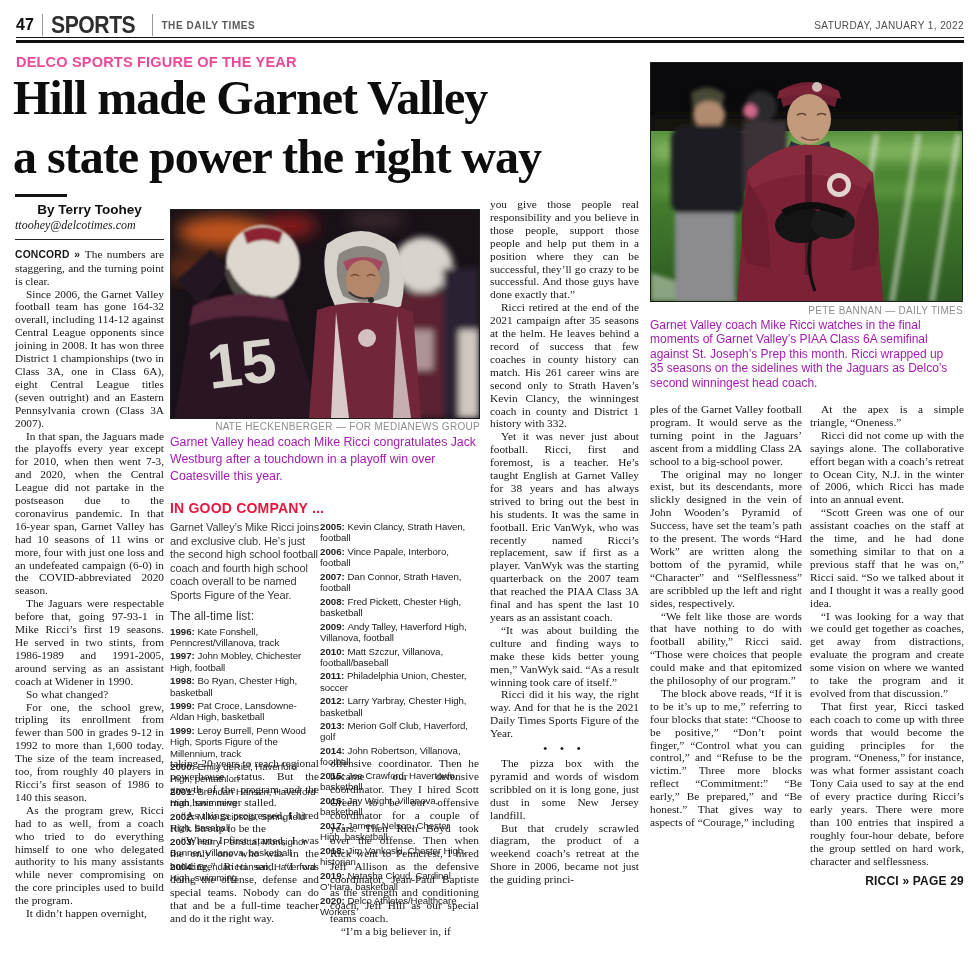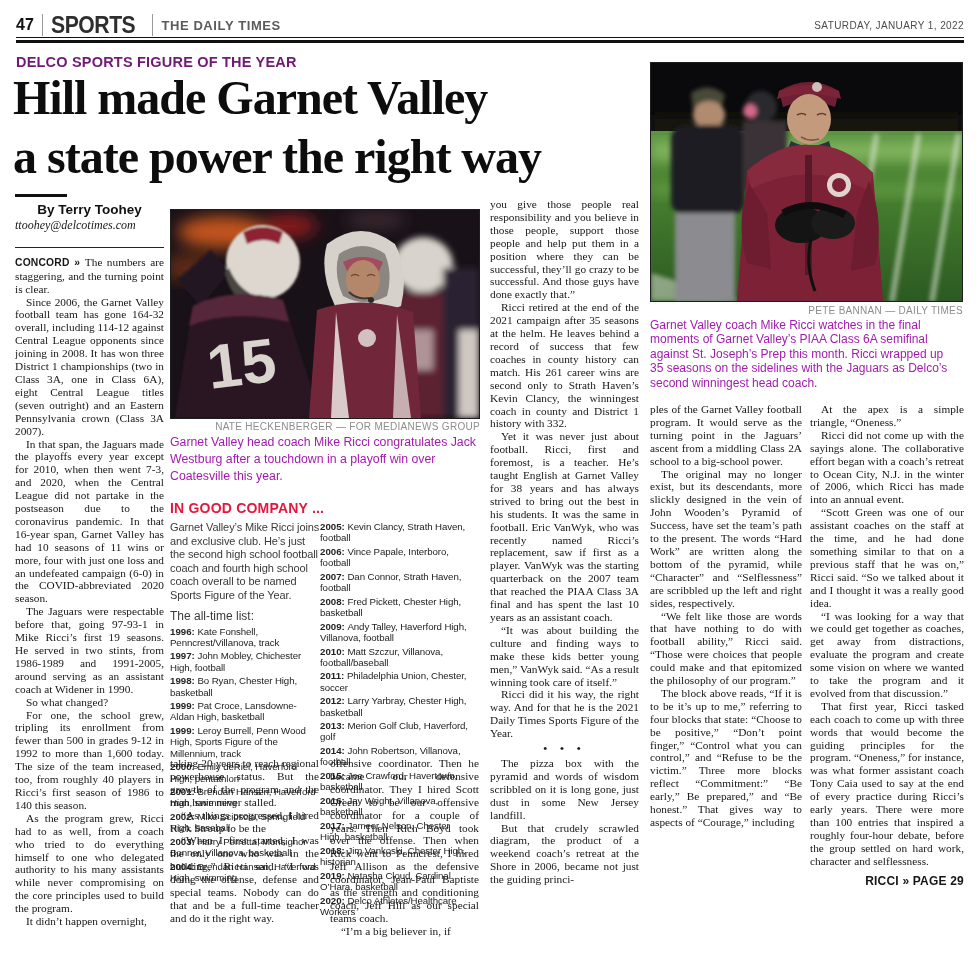--- a/index.html
+++ b/index.html
@@ -4,43 +4,43 @@
 <style>
   html,body{margin:0;padding:0;background:#e9e9e9;}
   .page{position:relative;width:980px;height:975px;background:#fff;overflow:hidden;
         font-family:"Liberation Sans",sans-serif;color:#1a1a1a;}
   
   .masthead{position:absolute;left:16px;right:16px;top:12px;height:26px;display:flex;align-items:center;}
   .mh-pagenum{font-weight:bold;font-size:16px;color:#111;padding-right:8px;}
   .mh-sep{width:1px;height:22px;background:#9a9a9a;margin:0 8px 0 0;}
   .mh-section{font-weight:bold;font-size:23px;letter-spacing:-0.5px;color:#2e2e2e;padding-right:10px;
               font-family:"Liberation Sans",sans-serif;transform:scaleX(.92);transform-origin:left center;}
-  .mh-paper{font-size:13px;color:#5a5a5a;letter-spacing:.6px;font-weight:bold;text-align:center;}
+  .mh-paper{font-size:10px;color:#5a5a5a;letter-spacing:.6px;font-weight:bold;text-align:center;}
   .mh-date{margin-left:auto;font-size:10px;color:#4c4c4c;letter-spacing:.4px;}
   .mh-rule{position:absolute;left:16px;right:16px;top:37px;height:2px;
            border-top:1px solid #101010;border-bottom:3px solid #101010;}
   
-  .kicker{position:absolute;left:16px;top:54px;color:#701a75;font-weight:bold;font-size:14.5px;letter-spacing:.2px;text-align:right;}
+  .kicker{position:absolute;left:16px;top:54px;color:#ec4899;font-weight:bold;font-size:14.5px;letter-spacing:.2px;text-align:right;}
   .headline{position:absolute;left:13px;top:68px;width:648px;
             font-family:"Liberation Serif",serif;font-weight:bold;color:#0d0d0d;
             font-size:48px;line-height:59px;letter-spacing:-1px;}
   
   .coltext{position:absolute;width:149px;font-family:"Liberation Serif",serif;
            font-size:11.3px;line-height:12.9px;text-align:justify;color:#161616;overflow:hidden;}
   .para{margin:0;}
   .para.p{text-indent:11px;}
   .para.frag,.para.lead{text-indent:0;}
   .para.sep{text-align:center;font-weight:bold;letter-spacing:5px;text-indent:0;margin:2px 0;}
   .para.jump{text-align:right;font-weight:bold;font-family:"Liberation Sans",sans-serif;
              font-size:12px;text-indent:0;margin-top:7px;letter-spacing:.2px;}
   .lead-in{font-family:"Liberation Sans",sans-serif;font-weight:bold;font-size:10.3px;letter-spacing:.2px;}
   
   .by-rule-top{width:52px;border-top:3px solid #111;margin-bottom:7px;}
   .by-author{font-family:"Liberation Sans",sans-serif;font-weight:bold;font-size:13.5px;color:#111;text-align:center;text-indent:0;}
-  .by-email{font-family:"Liberation Serif",serif;font-style:italic;font-size:12px;margin:2px 0 15px;text-align:left;text-indent:0;}
+  .by-email{font-family:"Liberation Serif",serif;font-style:italic;font-size:12px;margin:2px 0 7px;text-align:left;text-indent:0;}
   .by-rule-bottom{border-top:1px solid #222;margin-bottom:8px;}
   
   .photo{position:absolute;overflow:hidden;border:1px solid #1e1e1e;box-sizing:border-box;background:#101014;}
   .photo svg{display:block;}
   .credit{position:absolute;font-size:10px;color:#8d8d8d;text-align:right;letter-spacing:.3px;}
   .caption{position:absolute;font-size:12.3px;line-height:16.8px;color:#a21caf;text-align:left;}
   .caption.small{font-size:12px;line-height:14.4px;}
   
   .sidebar{position:absolute;left:170px;top:500px;width:312px;}
   .sb-title{color:#e5173e;font-weight:bold;font-size:14px;letter-spacing:.2px;}

